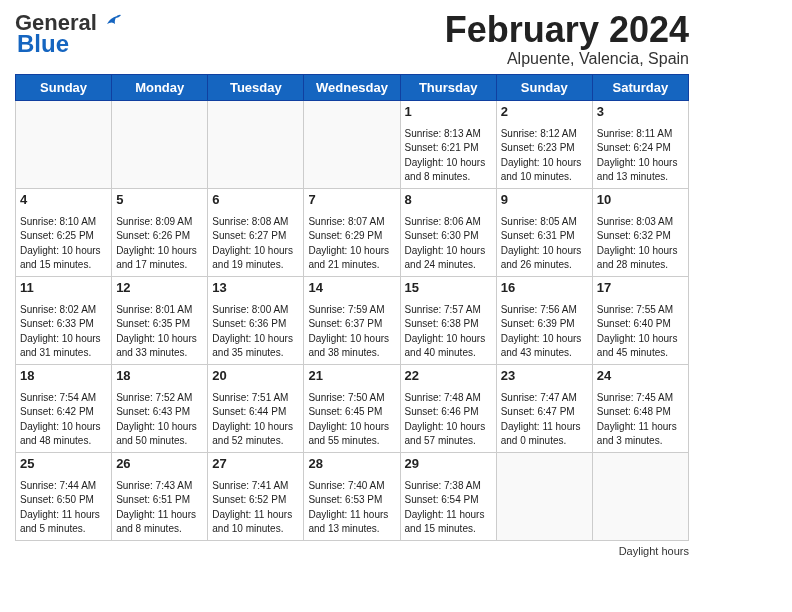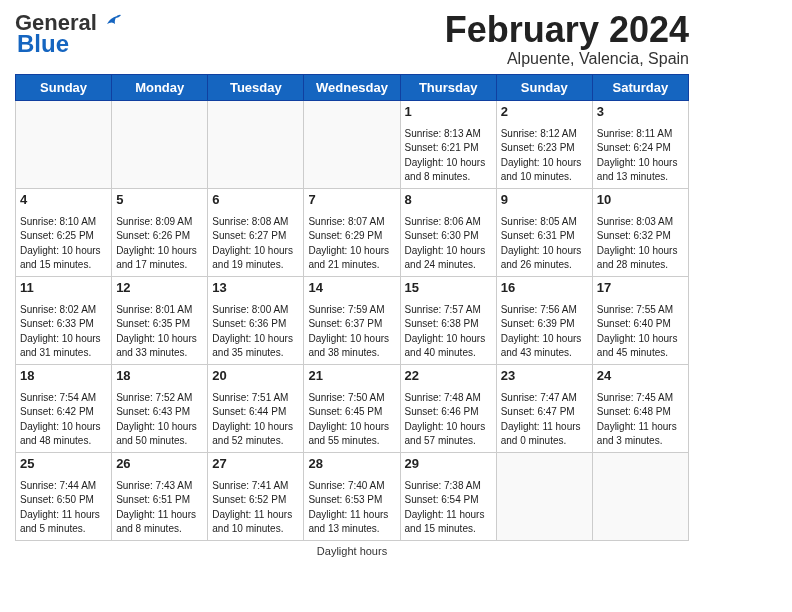--- a/index.html
+++ b/index.html
@@ -74,21 +74,21 @@
     .day-info {
       font-size: 10px;
       line-height: 1.45;
       color: #222;
       margin-top: 8px;
     }
     .empty-cell {
       background: #f9f9f9;
     }
     .footer {
-      text-align: center;
+      text-align: right;
       font-size: 11px;
       color: #333;
       margin-top: 4px;
     }
   </style>
 </head>
 <body>
 
 <div class="page">
   <div class="header">

